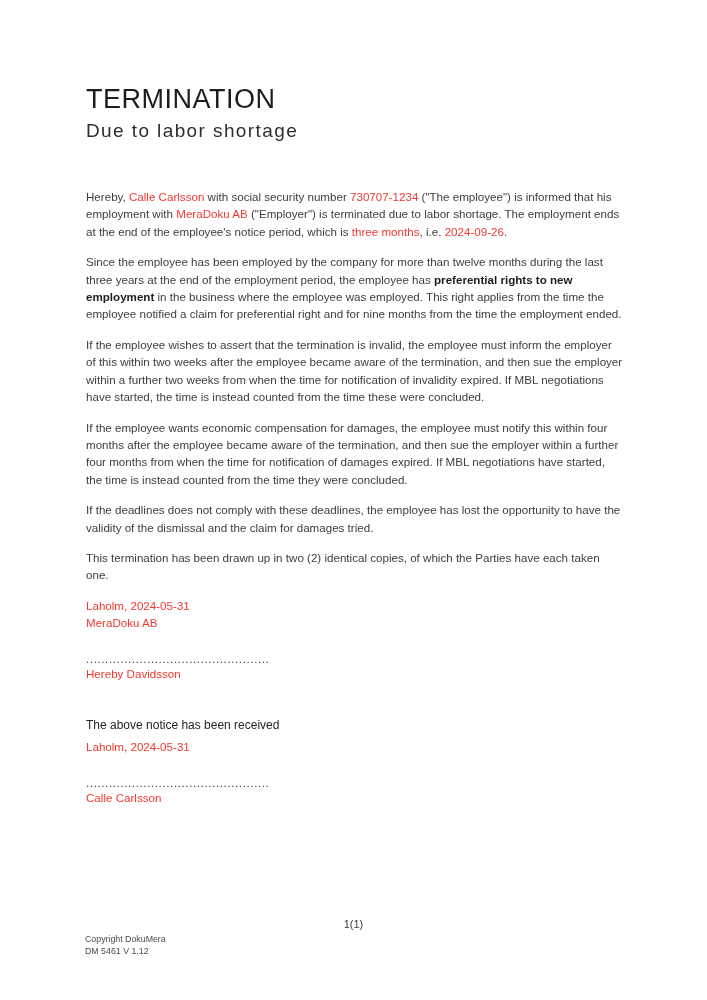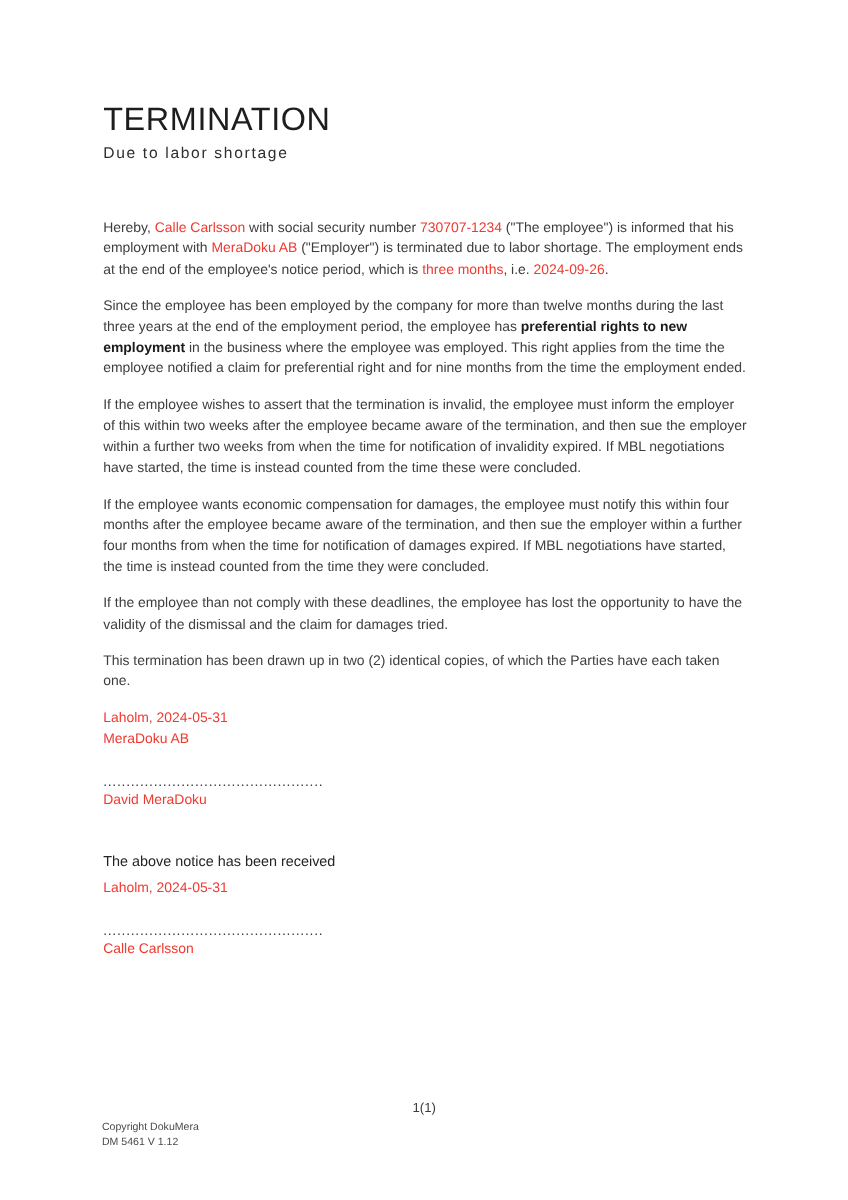--- a/index.html
+++ b/index.html
@@ -20,21 +20,21 @@
   }
   .doc-title {
     font-size: 27px;
     font-weight: 400;
     letter-spacing: 0.5px;
     color: #1d1d1d;
     line-height: 1.15;
   }
   .doc-subtitle {
     margin-top: 5px;
-    font-size: 13px;
+    font-size: 19px;
     font-weight: 400;
     letter-spacing: 1.4px;
     color: #2e2e2e;
   }
   .paragraphs { margin-top: 46px; }
   p.body {
     margin: 10px 0 13px 0;
     font-size: 11.6px;
     line-height: 17.4px;
     color: #3d3d3d;
@@ -93,29 +93,29 @@
   <div class="content">
 
     <div class="doc-title">TERMINATION</div>
     <div class="doc-subtitle">Due to labor shortage</div>
 
     <div class="paragraphs">
         <p class="body"><span>Hereby, </span><span class="red">Calle Carlsson</span><span> with social security number </span><span class="red">730707-1234</span><span> ("The employee") is informed that his employment with </span><span class="red">MeraDoku AB</span><span> ("Employer") is terminated due to labor shortage. The employment ends at the end of the employee's notice period, which is </span><span class="red">three months</span><span>, i.e. </span><span class="red">2024-09-26</span><span>.</span></p>
         <p class="body"><span>Since the employee has been employed by the company for more than twelve months during the last three years at the end of the employment period, the employee has </span><span class="bold">preferential rights to new employment</span><span> in the business where the employee was employed. This right applies from the time the employee notified a claim for preferential right and for nine months from the time the employment ended.</span></p>
         <p class="body"><span>If the employee wishes to assert that the termination is invalid, the employee must inform the employer of this within two weeks after the employee became aware of the termination, and then sue the employer within a further two weeks from when the time for notification of invalidity expired. If MBL negotiations have started, the time is instead counted from the time these were concluded.</span></p>
         <p class="body"><span>If the employee wants economic compensation for damages, the employee must notify this within four months after the employee became aware of the termination, and then sue the employer within a further four months from when the time for notification of damages expired. If MBL negotiations have started, the time is instead counted from the time they were concluded.</span></p>
-        <p class="body"><span>If the employee than not comply with these deadlines, the employee has lost the opportunity to have the validity of the dismissal and the claim for damages tried.</span></p>
+        <p class="body"><span>If the deadlines does not comply with these deadlines, the employee has lost the opportunity to have the validity of the dismissal and the claim for damages tried.</span></p>
         <p class="body"><span>This termination has been drawn up in two (2) identical copies, of which the Parties have each taken one.</span></p>
       </div>
 
     <div class="sig-block">
       <div class="sig-line-red">Laholm, 2024-05-31</div>
       <div class="sig-line-red">MeraDoku AB</div>
       <div class="dots">................................................</div>
-      <div class="sig-line-red">David MeraDoku</div>
+      <div class="sig-line-red">Hereby Davidsson</div>
     </div>
 
     <div>
       <div class="received-heading">The above notice has been received</div>
       <div class="sig-line-red">Laholm, 2024-05-31</div>
       <div class="dots">................................................</div>
       <div class="sig-line-red">Calle Carlsson</div>
     </div>
 
   </div>

